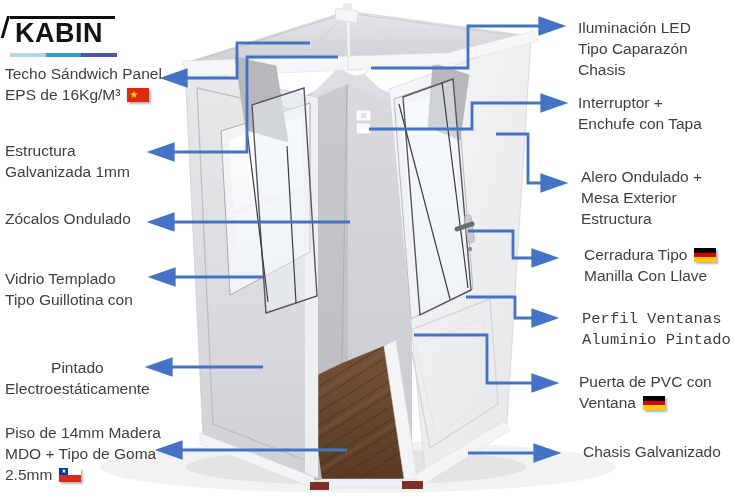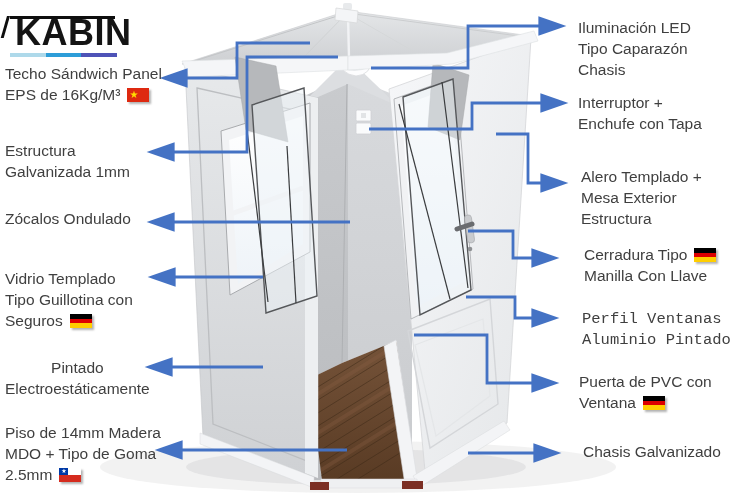--- a/index.html
+++ b/index.html
@@ -5,21 +5,21 @@
   html,body{margin:0;padding:0;background:#ffffff;}
   .page{position:relative;width:734px;height:501px;background:#fff;overflow:hidden;
         font-family:"Liberation Sans",sans-serif;}
   svg{position:absolute;left:0;top:0;}
 
   
   .logo{position:absolute;left:6px;top:8px;width:118px;height:52px;}
   .logo-rule{position:absolute;left:4px;top:8px;width:105px;height:3px;background:#0e0e0e;}
   .logo-tick{position:absolute;left:1px;top:8px;width:3px;height:22px;background:#0e0e0e;
              transform:skewX(-16deg);transform-origin:top left;}
-  .logo-text{position:absolute;left:9px;top:8px;font-size:36px;font-weight:800;
+  .logo-text{position:absolute;left:9px;top:8px;font-size:27px;font-weight:800;
              letter-spacing:.5px;color:#141414;line-height:34px;}
   .logo-underline{position:absolute;left:4px;top:45px;width:107px;height:4px;display:flex;}
   .logo-underline span{flex:1;height:100%;}
   .lu-1{background:#aed9ea;} .lu-2{background:#2d9dd8;} .lu-3{background:#4e53b7;}
 
   
   .label{position:absolute;font-size:15.5px;line-height:21px;color:#3f3f3f;white-space:nowrap;}
   #lbl-techo{left:5px;top:63px;}
   #lbl-estructura{left:5px;top:140px;}
   #lbl-zocalos{left:5px;top:208px;}
@@ -239,21 +239,20 @@
       <div class="label" id="lbl-estructura">
         <div><span>Estructura</span></div>
         <div><span>Galvanizada 1mm</span></div>
       </div>
       <div class="label" id="lbl-zocalos">
         <div><span>Zócalos Ondulado</span></div>
       </div>
       <div class="label" id="lbl-vidrio">
         <div><span>Vidrio Templado</span></div>
         <div><span>Tipo Guillotina con</span></div>
-        <div><span>Seguros</span><span class="flag flag-de"></span></div>
       </div>
       <div class="label" id="lbl-pintado">
         <div><span>Pintado</span></div>
         <div><span>Electroestáticamente</span></div>
       </div>
       <div class="label" id="lbl-piso">
         <div><span>Piso de 14mm Madera</span></div>
         <div><span>MDO + Tipo de Goma</span></div>
         <div><span>2.5mm</span><span class="flag flag-cl"><span class="star">★</span></span></div>
       </div>
@@ -262,21 +261,21 @@
       <div class="label" id="lbl-iluminacion">
         <div><span>Iluminación LED</span></div>
         <div><span>Tipo Caparazón</span></div>
         <div><span>Chasis</span></div>
       </div>
       <div class="label" id="lbl-interruptor">
         <div><span>Interruptor +</span></div>
         <div><span>Enchufe con Tapa</span></div>
       </div>
       <div class="label" id="lbl-alero">
-        <div><span>Alero Templado +</span></div>
+        <div><span>Alero Ondulado +</span></div>
         <div><span>Mesa Exterior</span></div>
         <div><span>Estructura</span></div>
       </div>
       <div class="label" id="lbl-cerradura">
         <div><span>Cerradura Tipo</span><span class="flag flag-de"></span></div>
         <div><span>Manilla Con Llave</span></div>
       </div>
       <div class="label" id="lbl-perfil">
         <div><span>Perfil Ventanas</span></div>
         <div><span>Aluminio Pintado</span></div>

